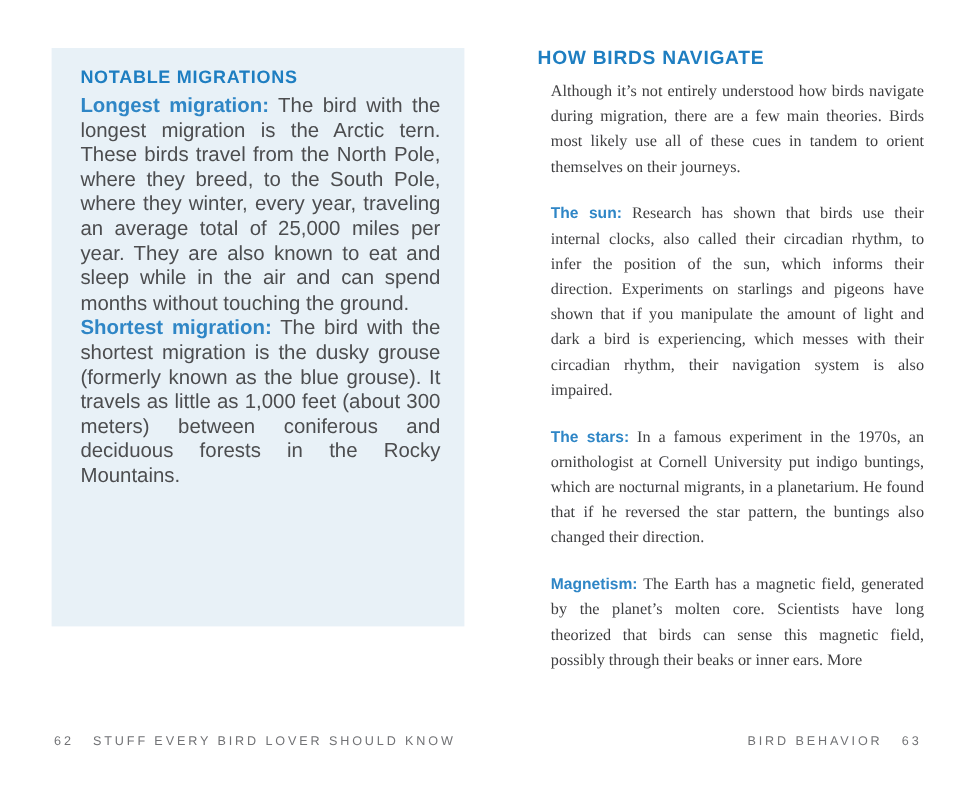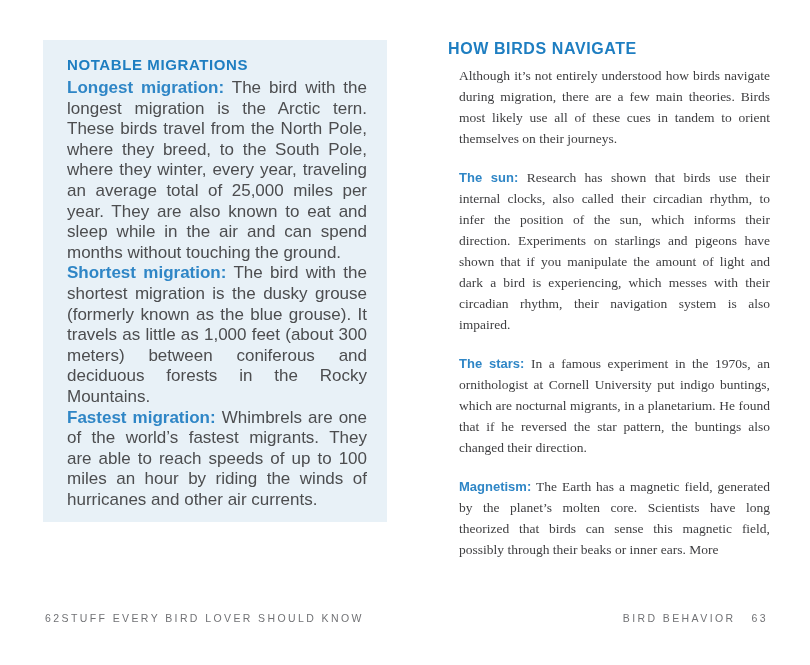--- a/index.html
+++ b/index.html
@@ -78,34 +78,33 @@
   .folio{
     position:absolute;
     top:612px;
     font-size:10.5px;
     letter-spacing:2.4px;
     color:var(--footer-gray);
     white-space:nowrap;
   }
   .folio-left{left:45px;}
   .folio-right{right:42px;text-align:right;}
-  .folio .gap-right{}
+  .folio .gap-right{margin-right:16px;}
   .folio .gap-left{margin-left:16px;}
 </style>
 </head>
 <body>
 
 <div class="spread">
 
   <div>
     <aside class="infobox">
       <h2>NOTABLE MIGRATIONS</h2>
       <p class="entry"><span class="lbl">Longest migration:</span> <span>The bird with the longest migration is the Arctic tern. These birds travel from the North Pole, where they breed, to the South Pole, where they winter, every year, traveling an average total of 25,000 miles per year. They are also known to eat and sleep while in the air and can spend months without touching the ground.</span></p>
       <p class="entry"><span class="lbl">Shortest migration:</span> <span>The bird with the shortest migration is the dusky grouse (formerly known as the blue grouse). It travels as little as 1,000 feet (about 300 meters) between coniferous and deciduous forests in the Rocky Mountains.</span></p>
-      <p class="entry"><span class="lbl">Fastest migration:</span> <span>Whimbrels are one of the world’s fastest migrants. They are able to reach speeds of up to 100 miles an hour by riding the winds of hurricanes and other air currents.</span></p>
     </aside>
     <footer class="folio folio-left">
       <span class="gap-right">62</span><span>STUFF EVERY BIRD LOVER SHOULD KNOW</span>
     </footer>
   </div>
 
   <div>
     <section class="rightcol">
       <h2>HOW BIRDS NAVIGATE</h2>
       <p>Although it’s not entirely understood how birds navigate during migration, there are a few main theories. Birds most likely use all of these cues in tandem to orient themselves on their journeys.</p>

